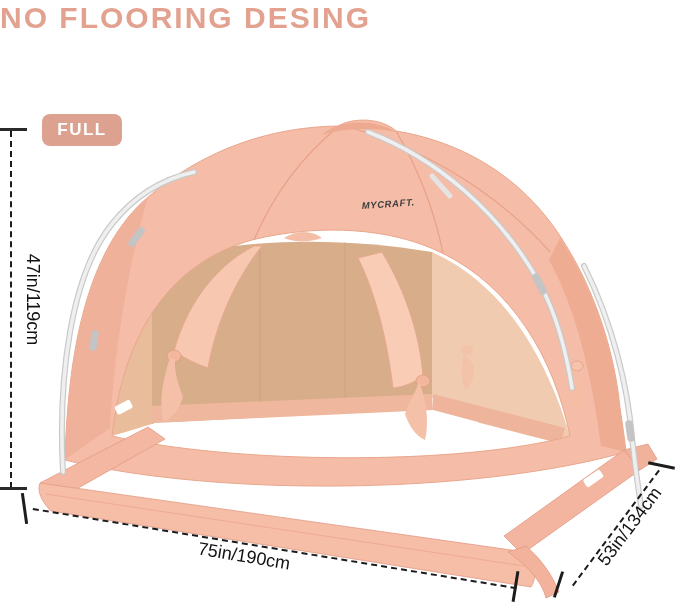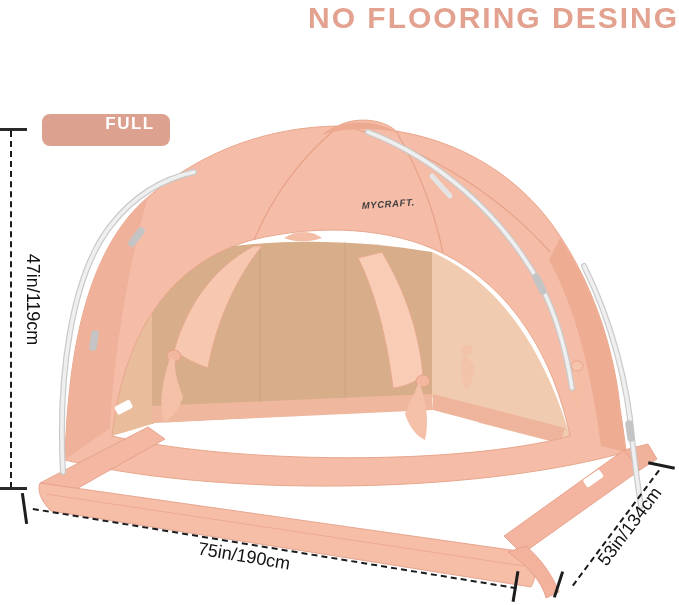--- a/index.html
+++ b/index.html
@@ -1,27 +1,27 @@
 <!DOCTYPE html>
 <html><head>
 <meta charset="utf-8">
 <style>
   html,body{margin:0;padding:0;}
   body{width:679px;height:605px;background:#ffffff;position:relative;overflow:hidden;
        font-family:"Liberation Sans","DejaVu Sans",sans-serif;}
   .stage{position:absolute;inset:0;width:679px;height:605px;}
 
   
-  .title{position:absolute;left:0;right:0;top:1px;text-align:right;
+  .title{position:absolute;left:0;right:0;top:1px;text-align:left;
          font-size:30px;font-weight:800;letter-spacing:2px;color:#e2a28f;}
 
   
   .badge{position:absolute;left:42px;top:114px;width:80px;height:32px;
-         background:#dca28f;border-radius:8px;display:flex;align-items:flex-start;justify-content:center;
-         color:#ffffff;font-weight:700;font-size:17px;letter-spacing:1.5px;padding-left:48px;}
+         background:#dca28f;border-radius:8px;display:flex;align-items:center;justify-content:center;
+         color:#ffffff;font-weight:700;font-size:17px;letter-spacing:1.5px;}
   .dim-v-line{position:absolute;left:10px;top:131px;height:357px;width:0;
               border-left:2.5px dashed #1c1c1c;}
   .dim-cap{position:absolute;background:#2a2a2a;}
   .cap-top{left:0px;top:128px;width:27px;height:3px;}
   .cap-bottom{left:0px;top:487px;width:27px;height:3px;}
   .dim-label{position:absolute;font-size:17px;color:#121212;text-align:center;white-space:nowrap;}
   .label-height{left:-38px;top:289px;width:140px;transform:rotate(90deg);font-size:18px;}
 
   .dim-h-line{position:absolute;left:33px;top:508px;width:490px;height:0;
               border-top:2.5px dashed #1c1c1c;transform:rotate(9.3deg);transform-origin:0 0;}

